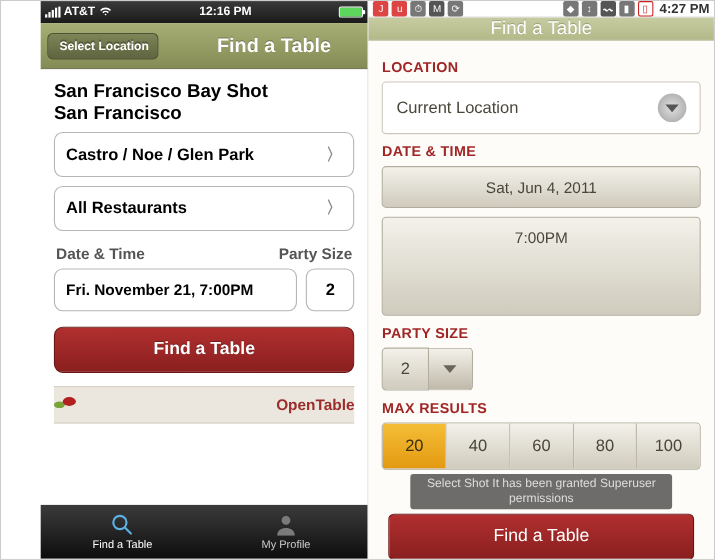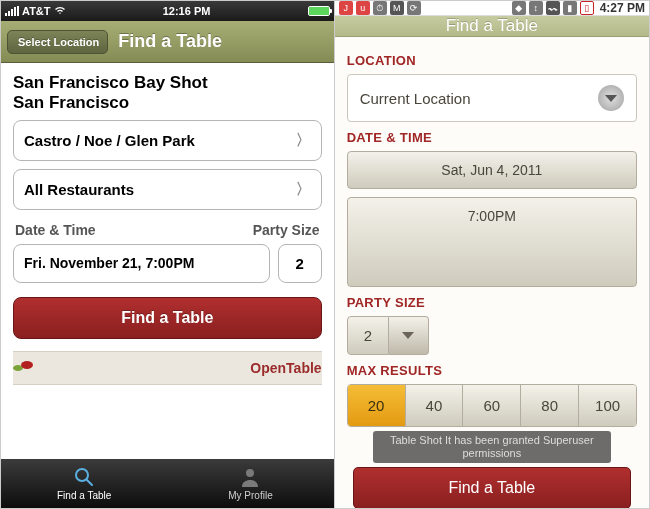--- a/index.html
+++ b/index.html
@@ -1,29 +1,29 @@
 <!DOCTYPE html>
 <html><head>
 <meta charset="utf-8">
 <style>
   * { box-sizing: border-box; margin: 0; padding: 0; font-family: -apple-system, Helvetica, Arial, sans-serif; }
   body { background: #fff; width: 650px; height: 509px; border: 1px solid #ccc; display: flex; }
-  .left { width: 347px; height: 507px; border-right: 1px solid #ccc; display: flex; flex-direction: column; background: #fff; }
+  .left { width: 347px; height: 507px; border-right: 1px solid #ccc; display: flex; flex-direction: column; background: #fff; padding-left: 36px; }
   .right { width: 327px; height: 507px; display: flex; flex-direction: column; background: #f6f3ed; }
 
   
   .ios-status { background: linear-gradient(#3a3a3a,#1a1a1a); height: 20px; color:#fff; font-size:11px; display:flex; align-items:center; padding:0 4px; font-weight:bold; }
   .ios-status .carrier { display:flex; align-items:center; gap:3px; }
   .ios-status .time { flex:1; text-align:center; }
   .ios-status .batt { width:22px; height:10px; border:1px solid #fff; border-radius:2px; position:relative; }
   .ios-status .batt::after { content:""; position:absolute; right:-3px; top:2px; width:2px; height:4px; background:#fff; border-radius:0 1px 1px 0;}
   .ios-status .batt-fill { background:#5cd65c; width:100%; height:100%; }
 
   
-  .ios-nav { background: linear-gradient(#a7ae75,#848b54); height:42px; display:flex; align-items:center; padding:0 6px; border-bottom:1px solid #5a5f3a; }
+  .ios-nav { background: linear-gradient(#a7ae75,#848b54); height:42px; display:flex; align-items:center; padding:0 6px; border-bottom:1px solid #5a5f3a;gap:43px; }
   .ios-nav .back-btn { background: linear-gradient(#7d8457,#5e6540); color:#fff; font-size:11px; font-weight:bold; padding:5px 8px 5px 10px; border-radius:5px; position:relative; border:1px solid #4e5335; text-shadow:0 -1px 0 rgba(0,0,0,.3);}
   .ios-nav .title { color:#fff; font-size:18px; font-weight:bold; margin-left:10px; text-shadow:0 -1px 0 rgba(0,0,0,.3);}
 
   .ios-body { flex:1; padding:10px 12px 0 12px; overflow:hidden; background:#fff; }
   .loc-title { font-size:17px; font-weight:bold; line-height:1.15; margin-bottom:8px; }
   .ios-row { background:#fff; border:1px solid #b5b5b5; border-radius:8px; padding:10px 10px; font-size:15px; font-weight:bold; display:flex; align-items:center; margin-bottom:8px; }
   .ios-row .chev { margin-left:auto; color:#888; }
   .labels { display:flex; font-size:14px; font-weight:bold; color:#555; margin:12px 2px 6px;}
   .labels .l1 { flex:1; }
   .dt-row { display:flex; gap:8px; margin-bottom:14px;}
@@ -204,16 +204,16 @@
 
     <div class="and-label">MAX RESULTS</div>
     <div class="seg" id="seg">
         <div class="opt active">20</div>
         <div class="opt">40</div>
         <div class="opt">60</div>
         <div class="opt">80</div>
         <div class="opt">100</div>
       </div>
 
-    <div class="toast">Table Shot It has been granted Superuser permissions</div>
+    <div class="toast">Select Shot It has been granted Superuser permissions</div>
     <div class="and-find">Find a Table</div>
   </div>
 </div>
 
 </body></html>

